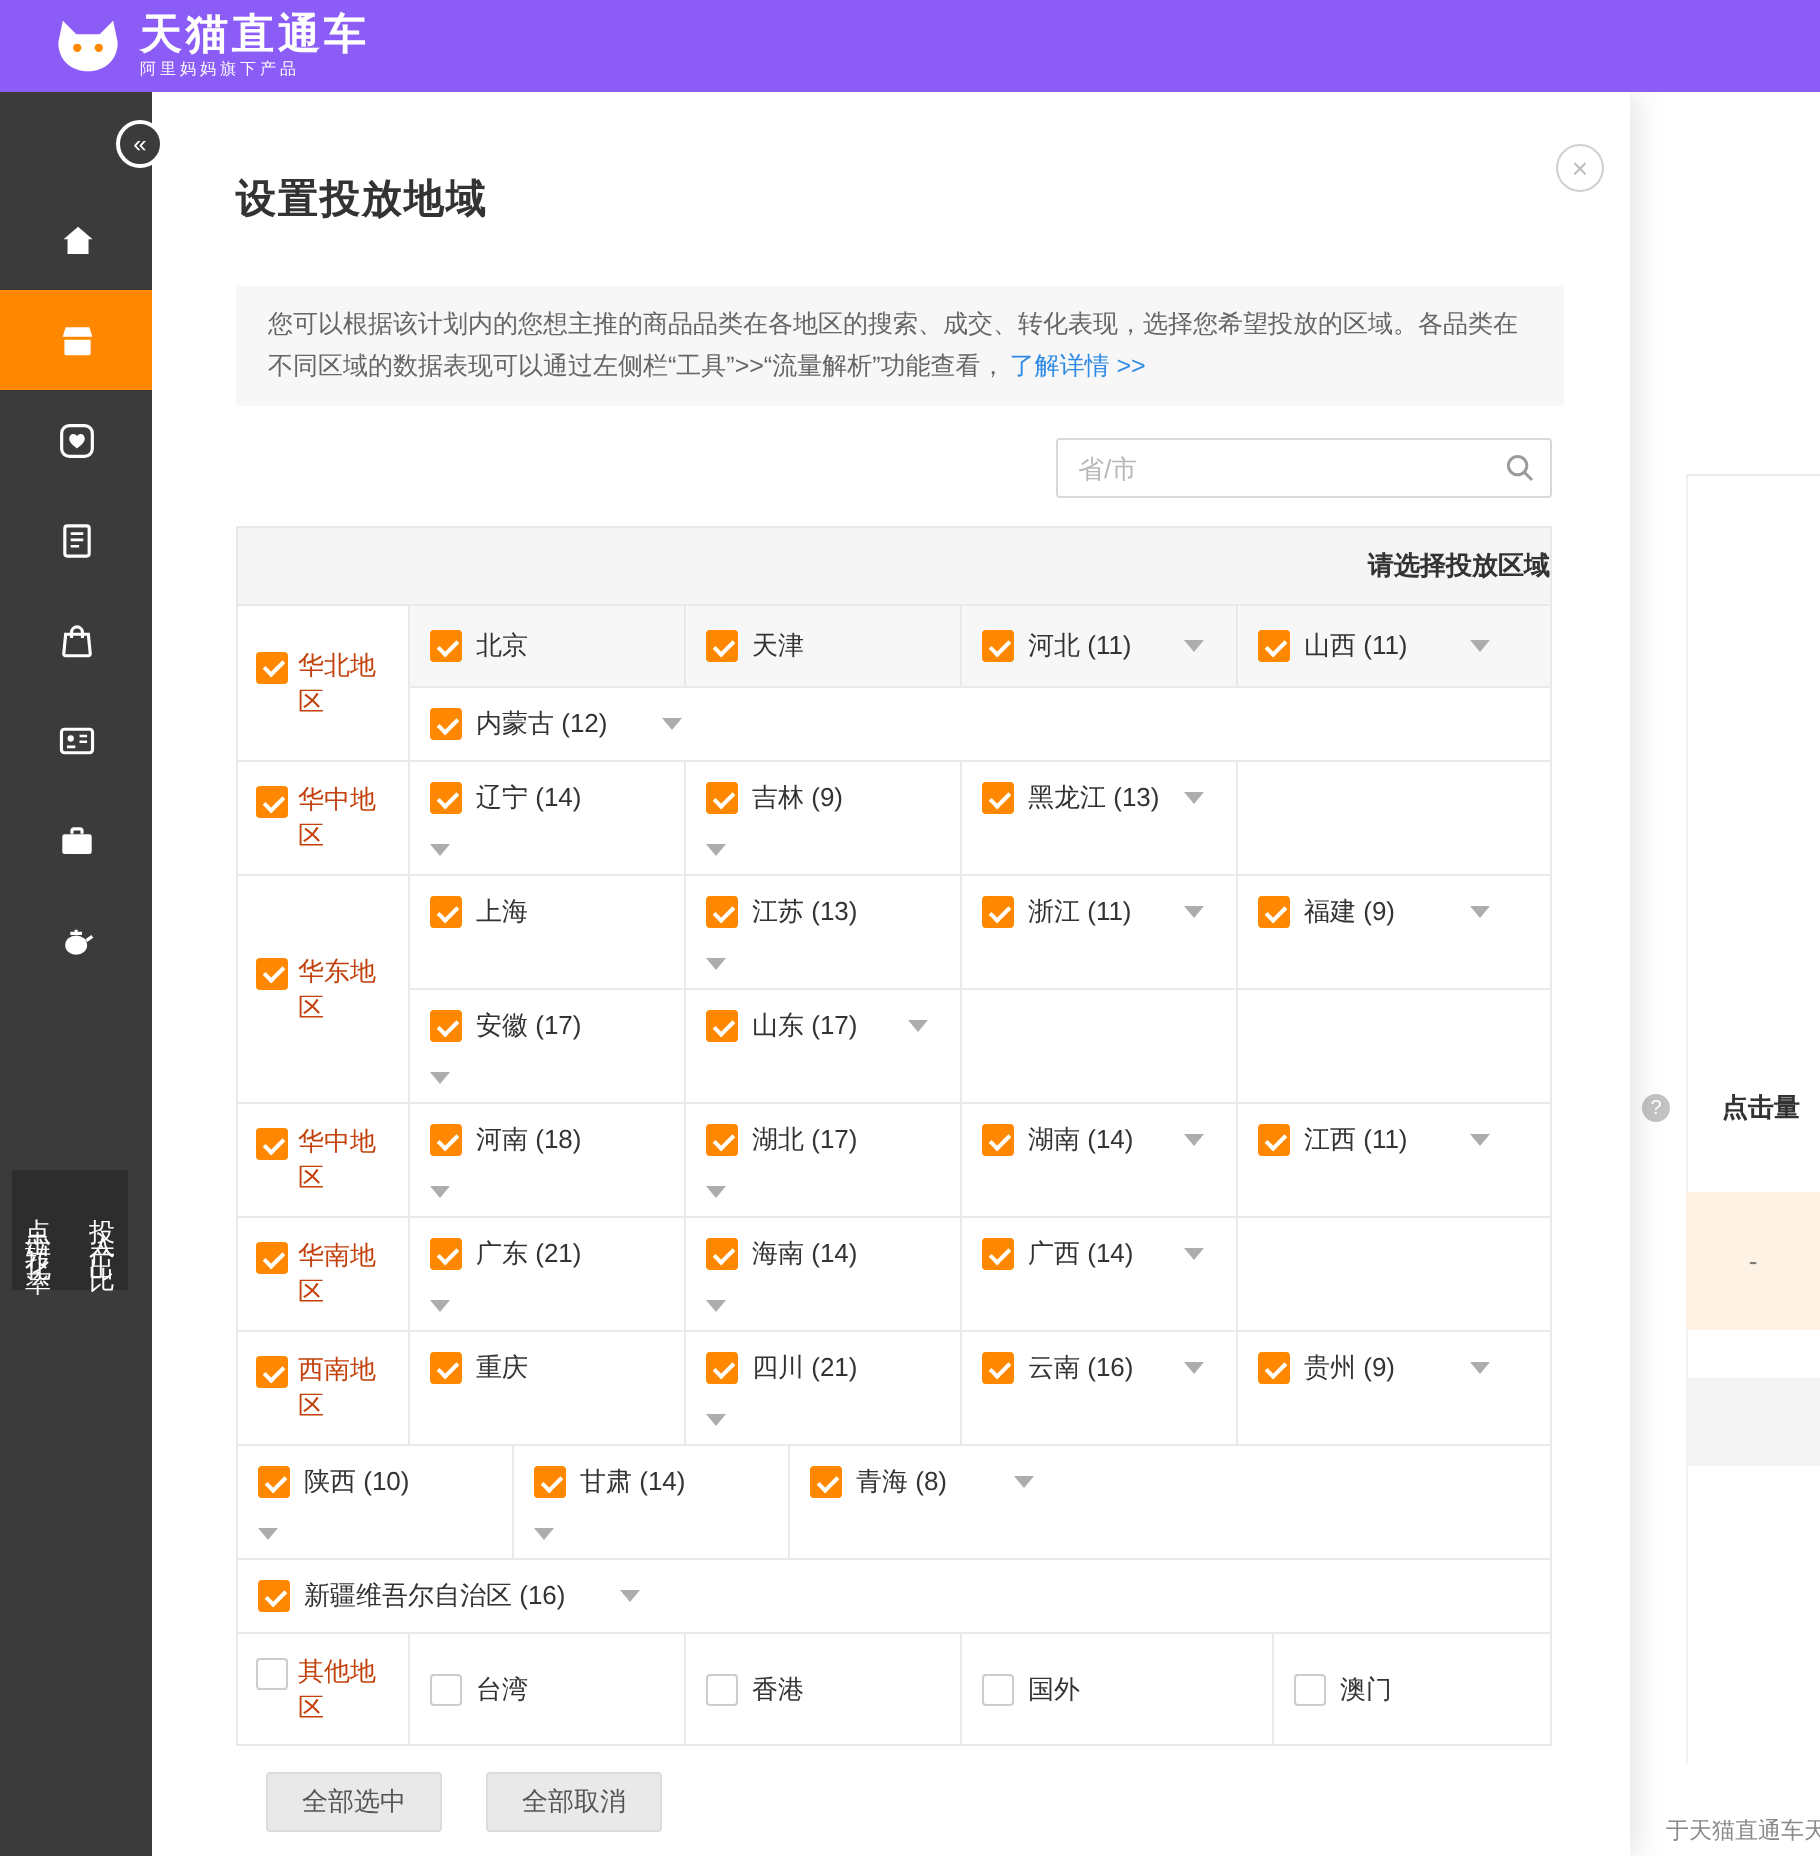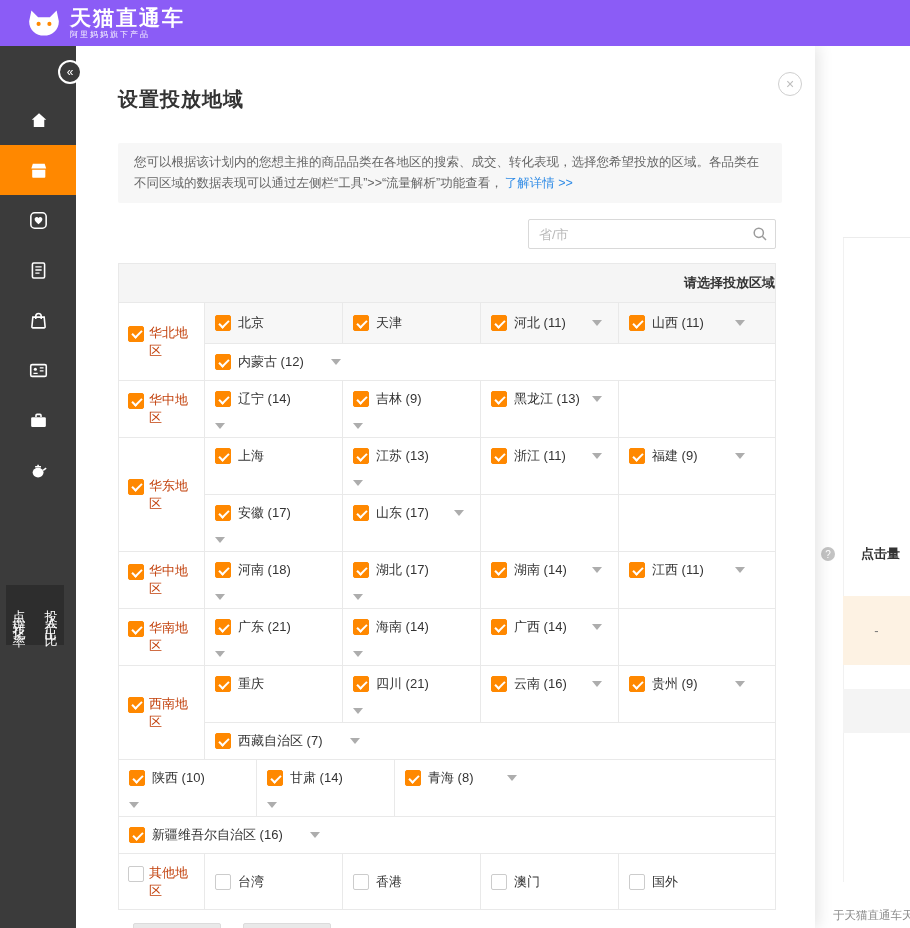--- a/index.html
+++ b/index.html
@@ -461,60 +461,51 @@
                 </div>
               </div>
               <div class="pcell last">
                 <div class="pmain">
                   <span class="cb checked"></span>
                   <span class="plabel">贵州 (9)</span>
                   <span class="dd ddright"></span>
                 </div>
               </div>
             </div>
+          </div>
+        </div>
+        <div class="rgroup">
+          <div class="rrows">
+            <div class="rrow tall">
+              <div class="pcell">
+                <div class="pmain">
+                  <span class="cb checked"></span>
+                  <span class="plabel">陕西 (10)</span>
+                </div>
+                <div class="psub"><span class="dd "></span></div>
+              </div>
+              <div class="pcell">
+                <div class="pmain">
+                  <span class="cb checked"></span>
+                  <span class="plabel">甘肃 (14)</span>
+                </div>
+                <div class="psub"><span class="dd "></span></div>
+              </div>
+              <div class="pcell">
+                <div class="pmain">
+                  <span class="cb checked"></span>
+                  <span class="plabel">青海 (8)</span>
+                  <span class="dd ddright"></span>
+                </div>
+              </div>
+            </div>
             <div class="rrow srow">
               <div class="pcell full">
                 <div class="pmain">
                   <span class="cb checked"></span>
-                  <span class="plabel">西藏自治区 (7)</span>
-                  <span class="dd ddinline"></span>
-                </div>
-              </div>
-            </div>
-          </div>
-        </div>
-        <div class="rgroup">
-          <div class="rrows">
-            <div class="rrow tall">
-              <div class="pcell">
-                <div class="pmain">
-                  <span class="cb checked"></span>
-                  <span class="plabel">陕西 (10)</span>
-                </div>
-                <div class="psub"><span class="dd "></span></div>
-              </div>
-              <div class="pcell">
-                <div class="pmain">
-                  <span class="cb checked"></span>
-                  <span class="plabel">甘肃 (14)</span>
-                </div>
-                <div class="psub"><span class="dd "></span></div>
-              </div>
-              <div class="pcell">
-                <div class="pmain">
-                  <span class="cb checked"></span>
-                  <span class="plabel">青海 (8)</span>
-                  <span class="dd ddright"></span>
-                </div>
-              </div>
-            </div>
-            <div class="rrow srow">
-              <div class="pcell full">
-                <div class="pmain">
-                  <span class="cb checked"></span>
                   <span class="plabel">新疆维吾尔自治区 (16)</span>
                   <span class="dd ddinline"></span>
                 </div>
               </div>
             </div>
           </div>
         </div>
         <div class="rgroup">
           <div class="rname">
             <span class="inner">
@@ -529,30 +520,30 @@
                   <span class="cb "></span>
                   <span class="plabel">台湾</span>
                 </div>
               </div>
               <div class="pcell">
                 <div class="pmain">
                   <span class="cb "></span>
                   <span class="plabel">香港</span>
                 </div>
               </div>
+              <div class="pcell last">
+                <div class="pmain">
+                  <span class="cb "></span>
+                  <span class="plabel">国外</span>
+                </div>
+              </div>
               <div class="pcell">
                 <div class="pmain">
                   <span class="cb "></span>
                   <span class="plabel">澳门</span>
-                </div>
-              </div>
-              <div class="pcell last">
-                <div class="pmain">
-                  <span class="cb "></span>
-                  <span class="plabel">国外</span>
                 </div>
               </div>
             </div>
           </div>
         </div>
       </div>
   </div>
 
   <div class="btn-row">
     <button class="gbtn">全部选中</button>

